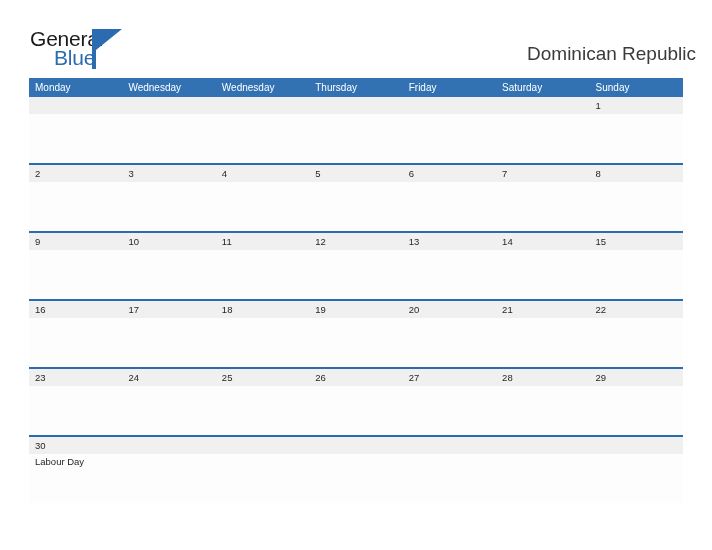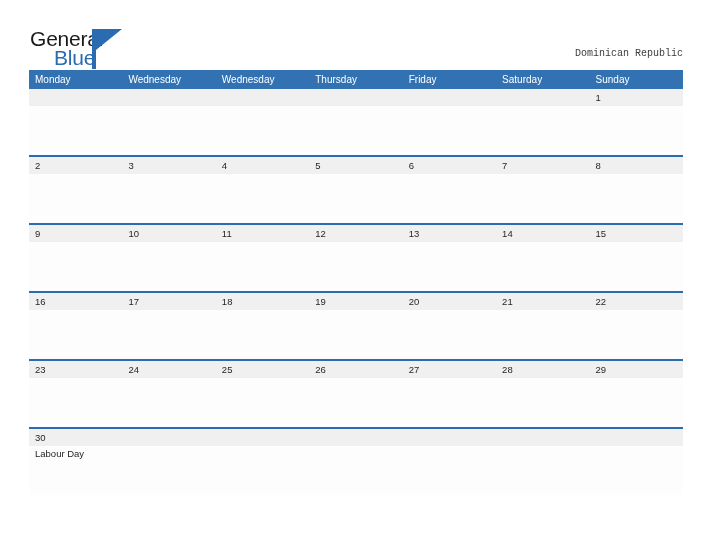--- a/index.html
+++ b/index.html
@@ -85,33 +85,33 @@
     top: 27px;
     width: 712px;
     text-align: center;
     font-size: 28px;
     line-height: 34px;
     color: #171717;
     font-family: "Liberation Sans", sans-serif;
   }
   .country {
     position: absolute;
-    right: 29px;
+    right: 16px;
     top: 45px;
-    font-size: 10px;
+    font-size: 19px;
     line-height: 18px;
     color: #3b3b3b;
-    font-family: Liberation Mono, monospace;
+    font-family: Liberation Sans, sans-serif;
   }
 
   
   .calendar {
     position: absolute;
     left: 29px;
-    top: 70px;
+    top: 78px;
     width: 654px;
   }
   .dow-row {
     display: flex;
     width: 654px;
     height: 19px;
     background: #3272b3;
   }
   .dow-cell {
     flex: 1 1 0;

